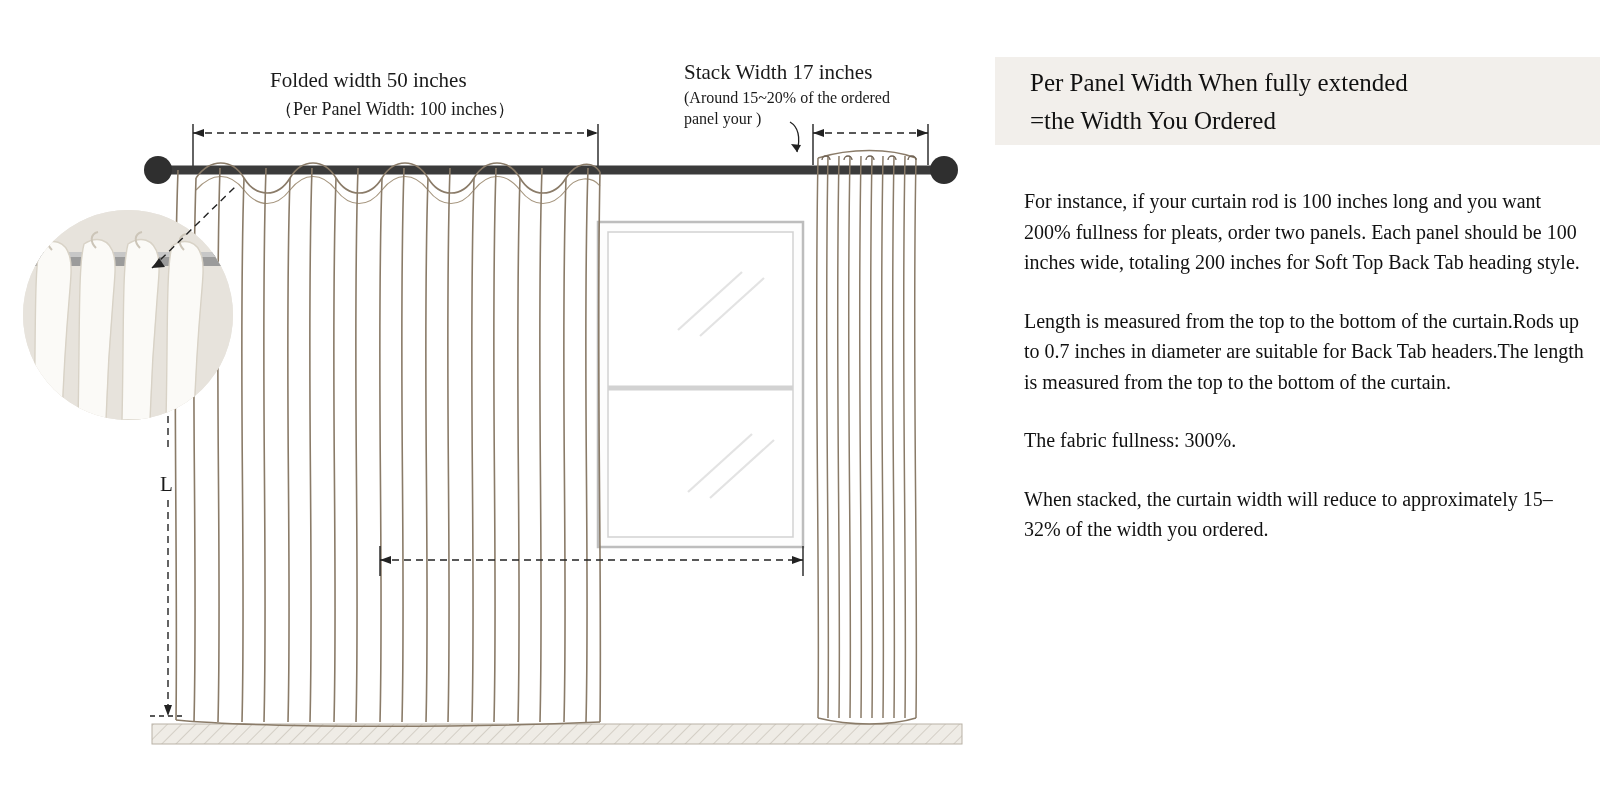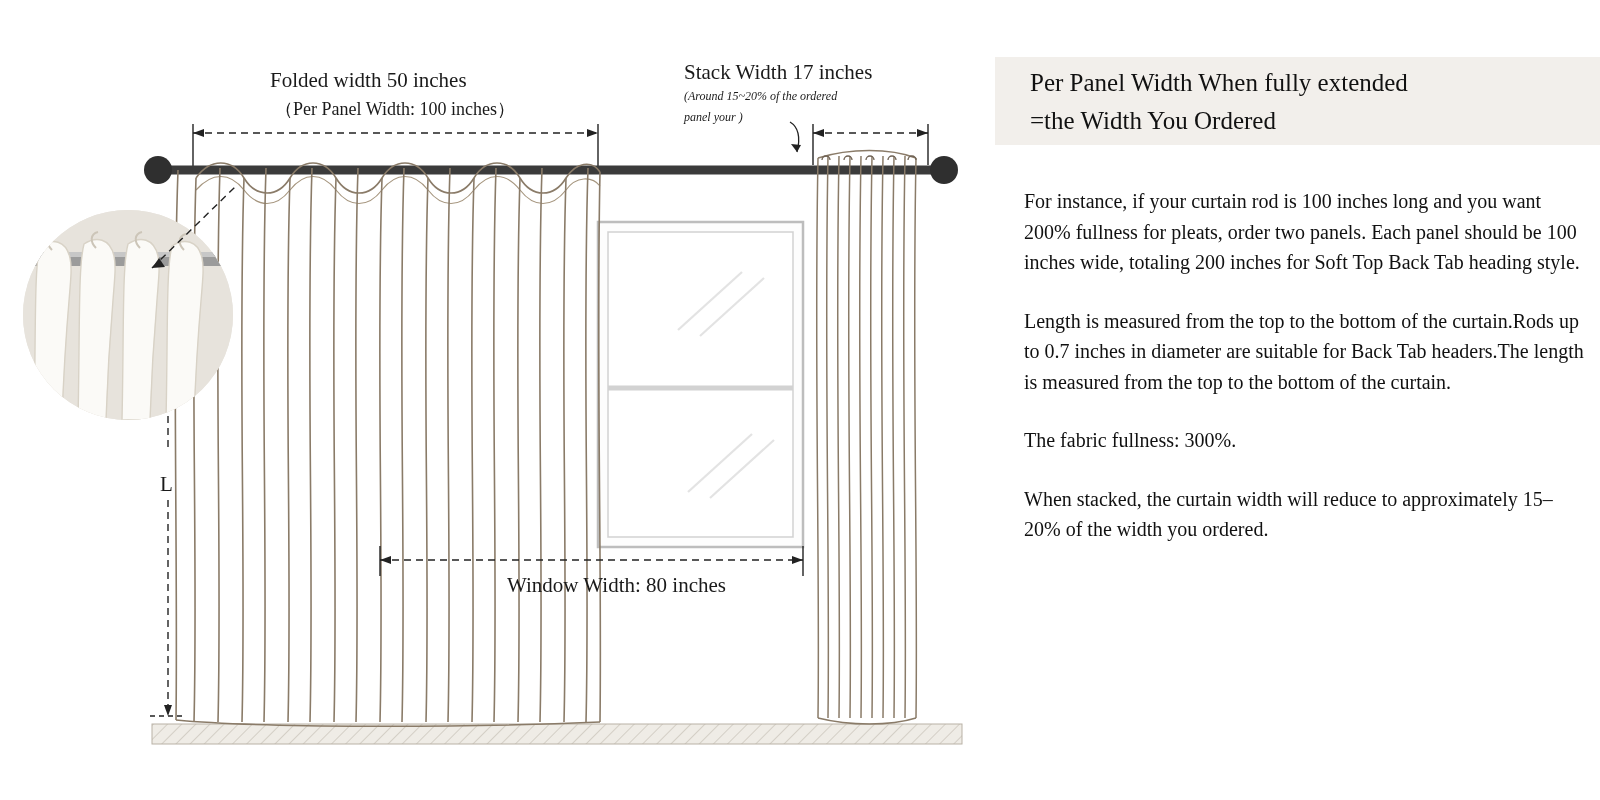--- a/index.html
+++ b/index.html
@@ -35,21 +35,21 @@
   }
 
   .lbl {
     position: absolute;
     font-family: "Liberation Serif", serif;
     color: #1a1a1a;
     white-space: nowrap;
   }
   .lbl-big   { font-size: 21px; }
   .lbl-mid   { font-size: 18px; }
-  .lbl-small { font-size: 12px; font-style: italic; }
+  .lbl-small { font-size: 16px; }
 
   #lbl-folded-width {
     left: 270px; top: 68px;
   }
   #lbl-per-panel {
     left: 275px; top: 97px;
   }
   #lbl-stack-width {
     left: 684px; top: 60px;
   }
@@ -284,33 +284,32 @@
         <path d="M152 268 l13 -1 l-6 -9 z" fill="#222" stroke="none"></path>
       </g>
 
     </svg>
 
     <div class="lbl lbl-big" id="lbl-folded-width">Folded width 50 inches</div>
     <div class="lbl lbl-mid" id="lbl-per-panel">（Per Panel Width: 100 inches）</div>
     <div class="lbl lbl-big" id="lbl-stack-width">Stack Width 17 inches</div>
     <div class="lbl lbl-small" id="lbl-stack-note1">(Around 15~20% of the ordered</div>
     <div class="lbl lbl-small" id="lbl-stack-note2">panel your )</div>
-    <div class="lbl" id="lbl-window-width">Window Width: 80 inches</div>
     <div class="lbl" id="lbl-length">L</div>
   </div>
 
   <div id="textpanel">
     <div id="headline-box"></div>
   </div>
 
   <div id="headline" style="position:absolute; left:1030px; top:64px; width:545px;">
     <div>Per Panel Width When fully extended</div>
     <div>=the Width You Ordered</div>
   </div>
 
   <div id="paras">
     <p class="para">For instance, if your curtain rod is 100 inches long and you want 200% fullness for pleats, order two panels. Each panel should be 100 inches wide, totaling 200 inches for Soft Top Back Tab heading  style.</p>
     <p class="para">Length is measured from the top to the bottom of the curtain.Rods up to 0.7 inches in diameter are suitable for Back Tab headers.The length is measured from the top to the bottom of the curtain.</p>
     <p class="para">The fabric fullness: 300%.</p>
-    <p class="para">When stacked, the curtain width will reduce to approximately 15–20% of the width you ordered.</p>
+    <p class="para">When stacked, the curtain width will reduce to approximately 15–32% of the width you ordered.</p>
   </div>
 
 </div>
 
 </body></html>

